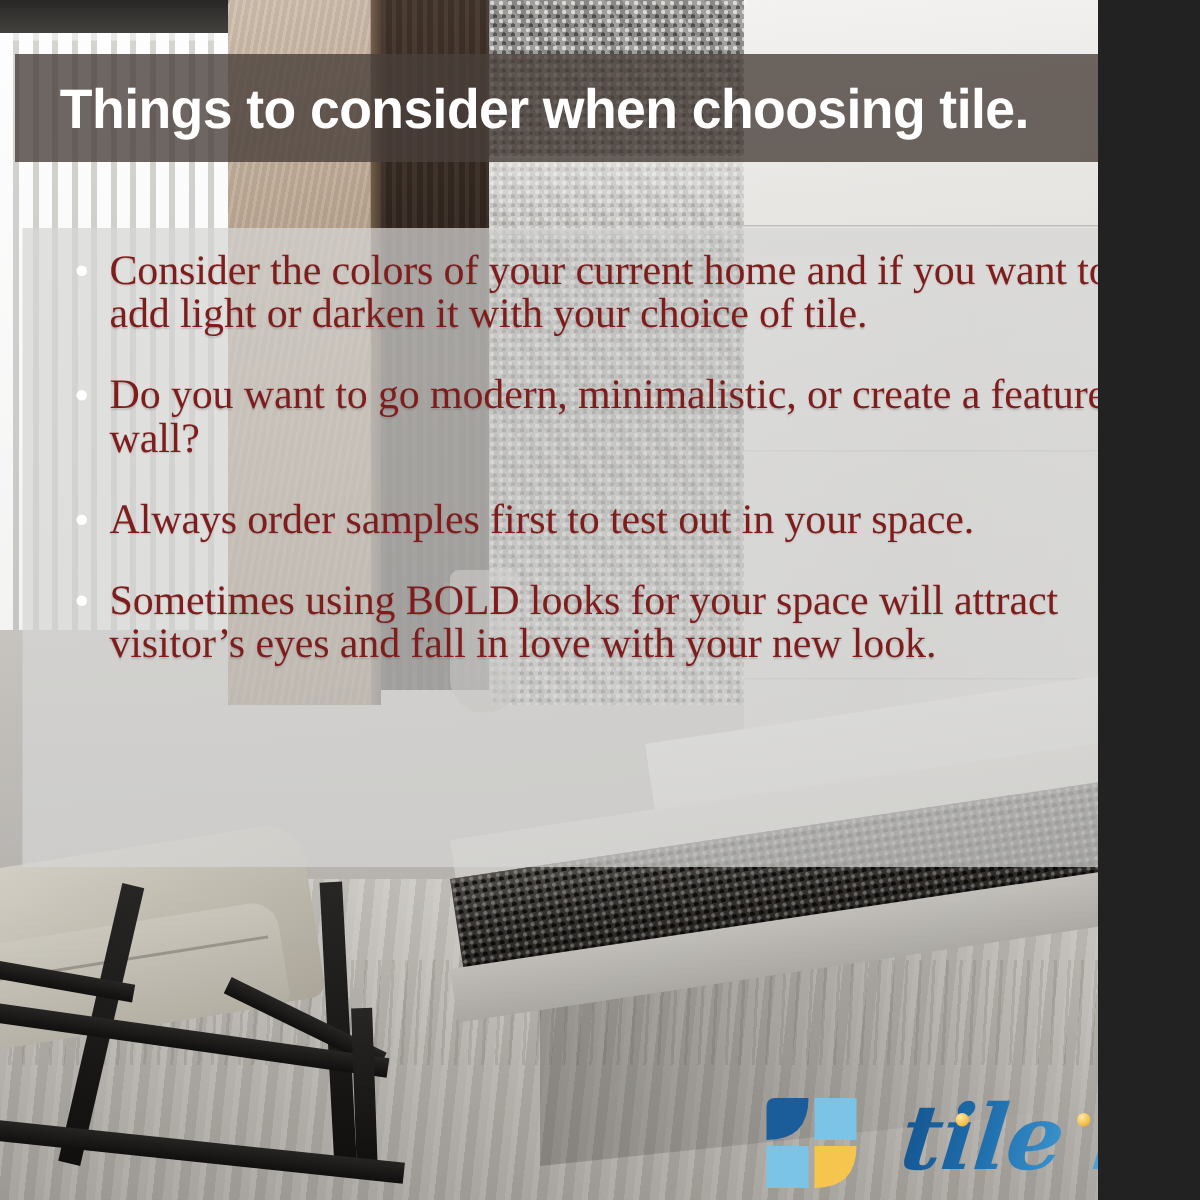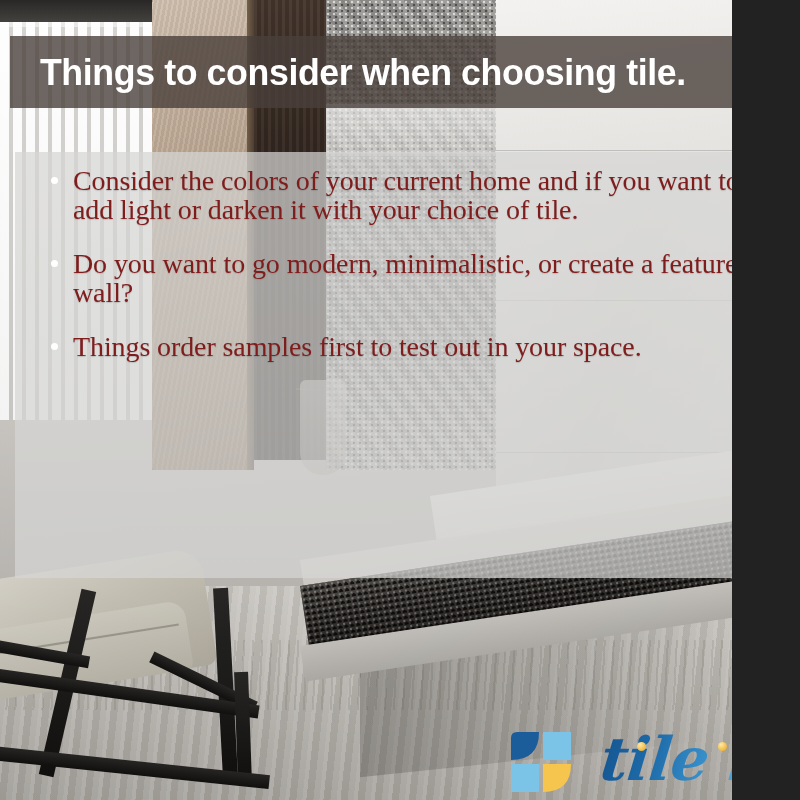--- a/index.html
+++ b/index.html
@@ -366,21 +366,25 @@
       <li>
         <span class="dot"></span>
         <span>Consider the colors of your current home and if you want to add light or darken it with your choice of tile.</span>
       </li>
       <li>
         <span class="dot"></span>
         <span>Do you want to go modern, minimalistic, or create a feature wall?</span>
       </li>
       <li>
         <span class="dot"></span>
-        <span>Things order samples first to test out in your space.</span>
+        <span>Always order samples first to test out in your space.</span>
+      </li>
+      <li>
+        <span class="dot"></span>
+        <span>Sometimes using BOLD looks for your space will attract visitor’s eyes and fall in love with your new look.</span>
       </li>
     </ul>
   </div>
 
   <div class="logo">
     <svg viewBox="0 0 288 72">
 
       <path d="M6 34 L6 12 Q6 6 12 6 L34 6 Q34 34 6 34 Z" fill="#1b5c9b"></path>
 
       <rect x="38" y="6" width="28" height="28" fill="#7cc3e8"></rect>

